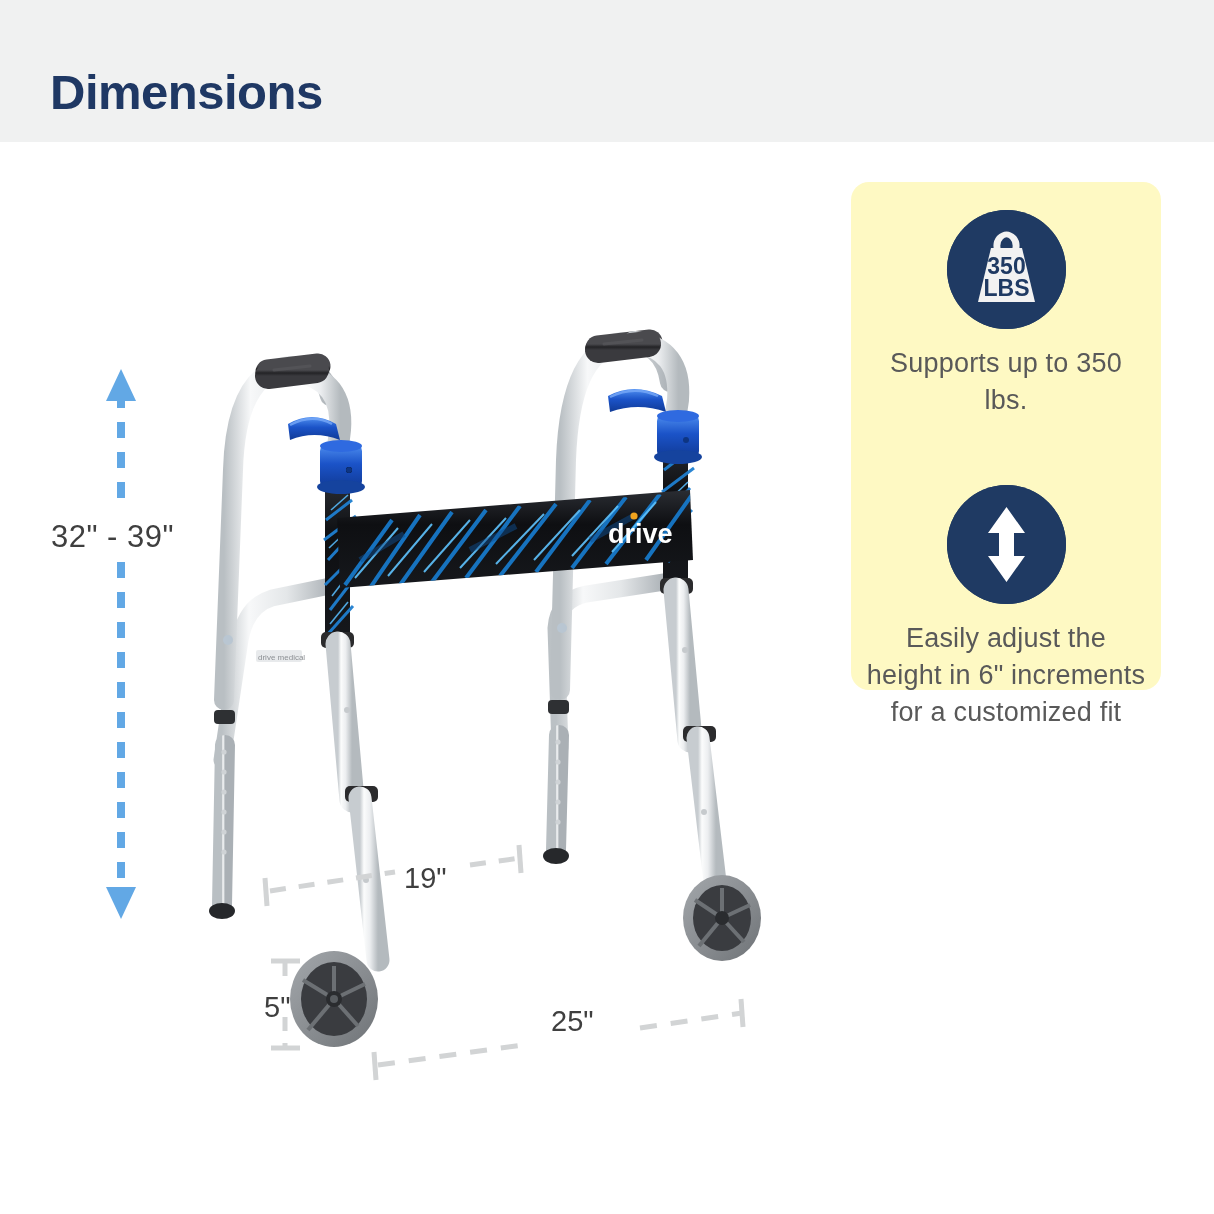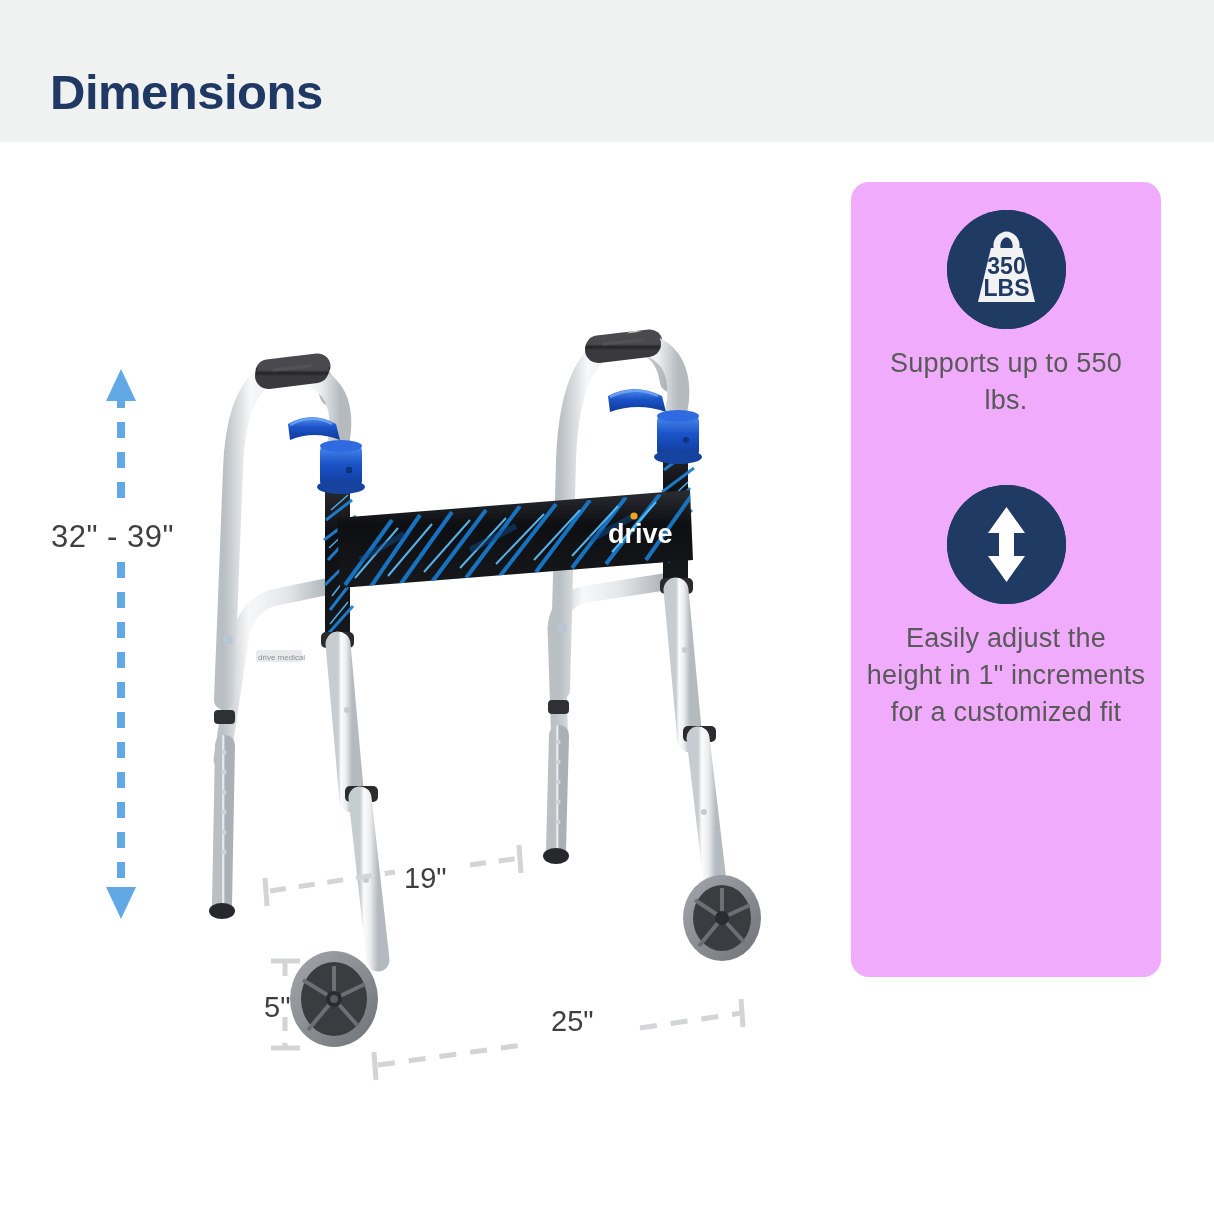--- a/index.html
+++ b/index.html
@@ -19,22 +19,22 @@
   }
   .page-title{
     position:absolute;left:50px;top:64px;
     font-size:49px;font-weight:bold;letter-spacing:-0.5px;
     color:#1f3864;
     font-family:"Liberation Sans", sans-serif;
   }
 
   
   .feature-panel{
-    position:absolute;left:851px;top:182px;width:310px;height:795px;
-    background:#f0abfc;border-radius:18px;
+    position:absolute;left:851px;top:182px;width:310px;height:508px;
+    background:#fef9c3;border-radius:18px;
   }
   .feature{
     position:absolute;left:0;width:310px;text-align:center;
   }
   .feature-1{top:28px;}
   .feature-2{top:303px;}
   .badge{
     width:119px;height:119px;border-radius:50%;
     background:#1f3a63;margin:0 auto;
     position:relative;
@@ -357,28 +357,28 @@
     <div class="feature feature-1">
       <div class="badge">
         <svg width="119" height="119" viewBox="0 0 119 119">
           <circle cx="59.5" cy="59.5" r="59.5" fill="#1f3a63"></circle>
           <path d="M50,26 Q59.5,17 69,26 Q74,32 72,40 L65,40 Q67,33 63,29 Q59.5,25.5 56,29 Q52,33 54,40 L47,40 Q45,32 50,26 Z" fill="#f2f2f2"></path>
           <path d="M44,38 L75,38 L88,92 L31,92 Z" fill="#f2f2f2"></path>
           <text x="59.5" y="64" text-anchor="middle" font-family="Liberation Sans, sans-serif" font-size="23" font-weight="bold" fill="#1f3a63">350</text>
           <text x="59.5" y="86" text-anchor="middle" font-family="Liberation Sans, sans-serif" font-size="23" font-weight="bold" fill="#1f3a63">LBS</text>
         </svg>
       </div>
-      <div class="feature-text">Supports up to 550 lbs.</div>
+      <div class="feature-text">Supports up to 350 lbs.</div>
     </div>
 
     <div class="feature feature-2">
       <div class="badge">
         <svg width="119" height="119" viewBox="0 0 119 119">
           <circle cx="59.5" cy="59.5" r="59.5" fill="#1f3a63"></circle>
           <polygon points="59.5,22 41,48 52,48 52,71 41,71 59.5,97 78,71 67,71 67,48 78,48" fill="#ffffff"></polygon>
         </svg>
       </div>
-      <div class="feature-text">Easily adjust the height in 1" increments for a customized fit</div>
+      <div class="feature-text">Easily adjust the height in 6" increments for a customized fit</div>
     </div>
 
   </div>
 
 </div>
 
 </body></html>

